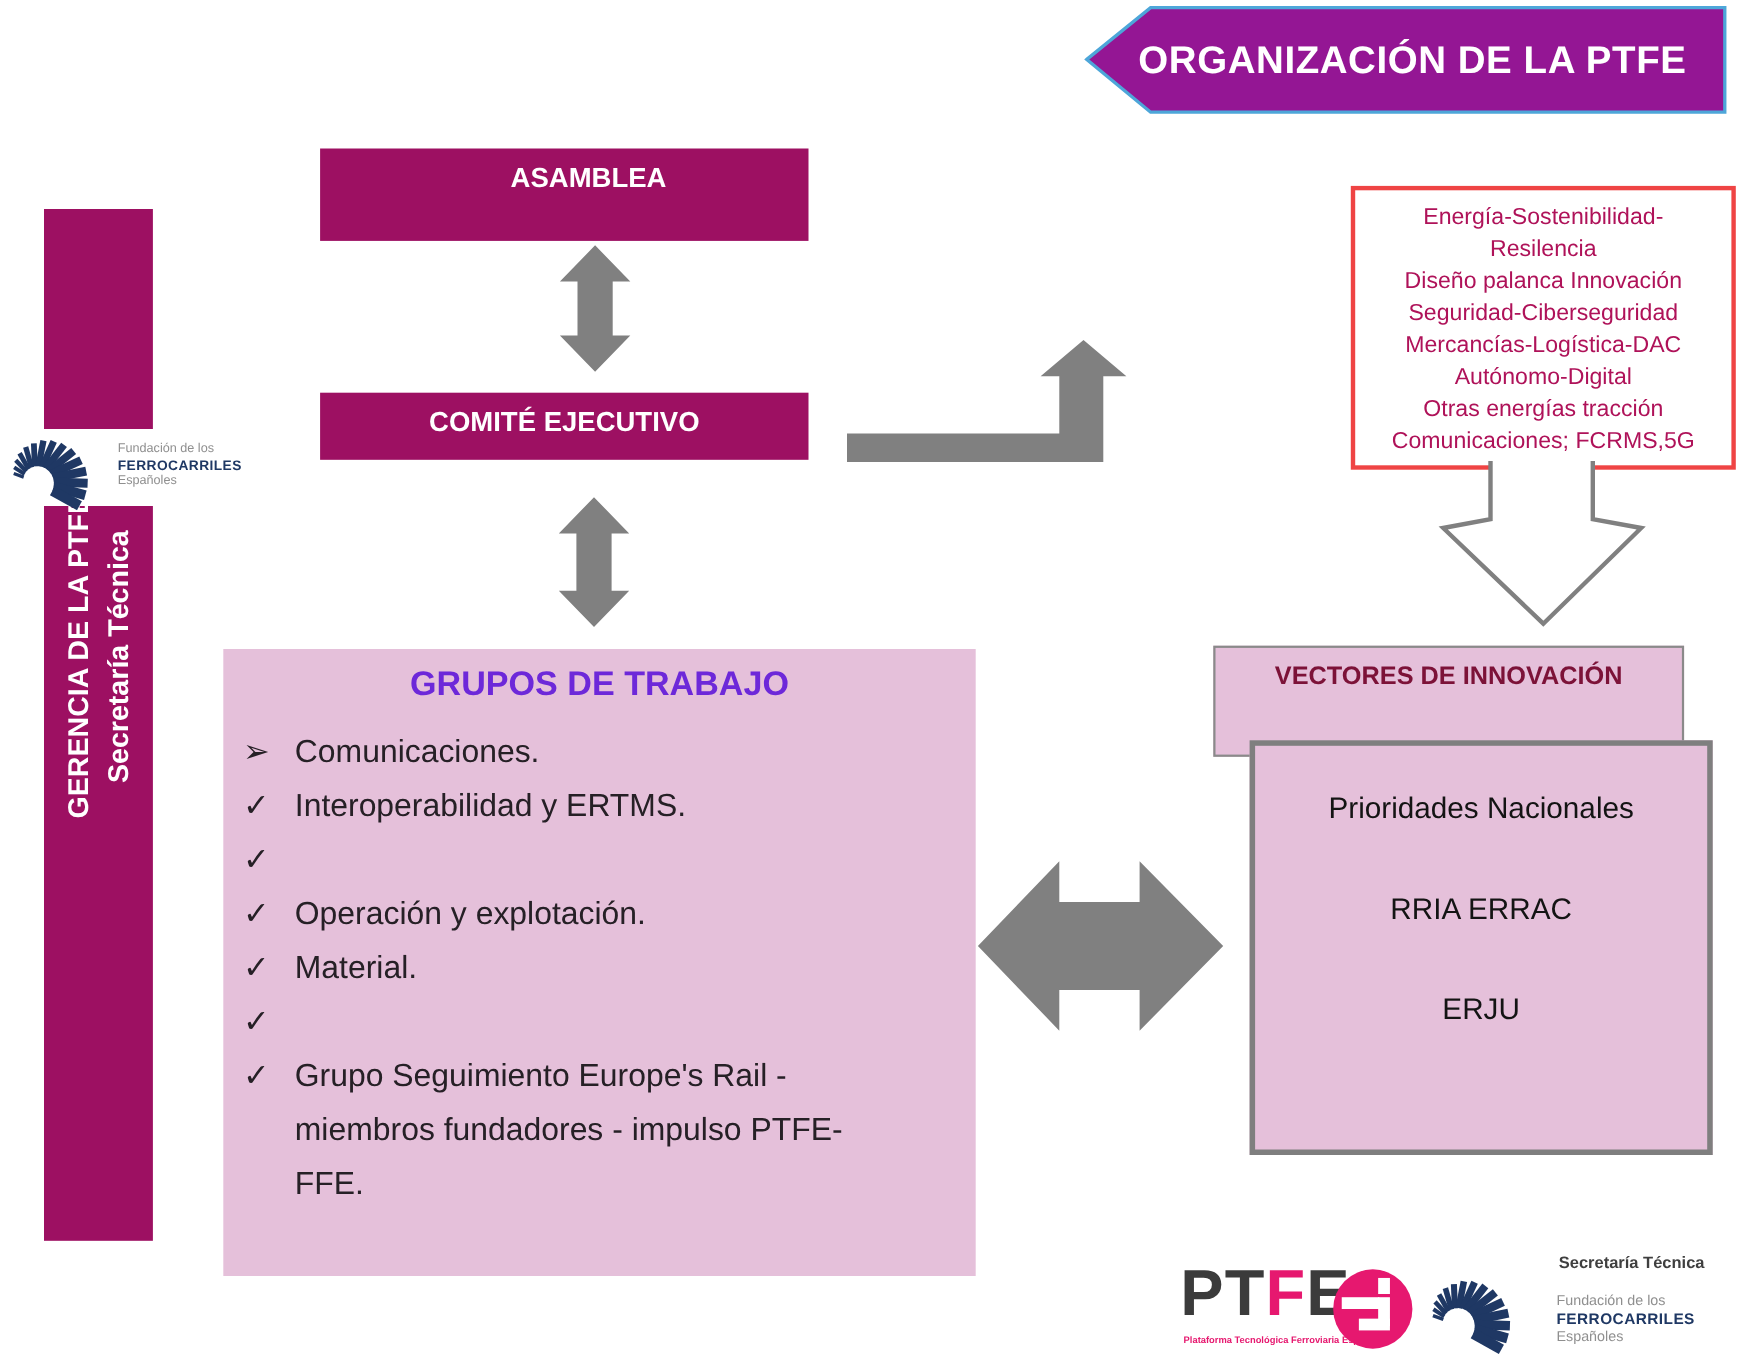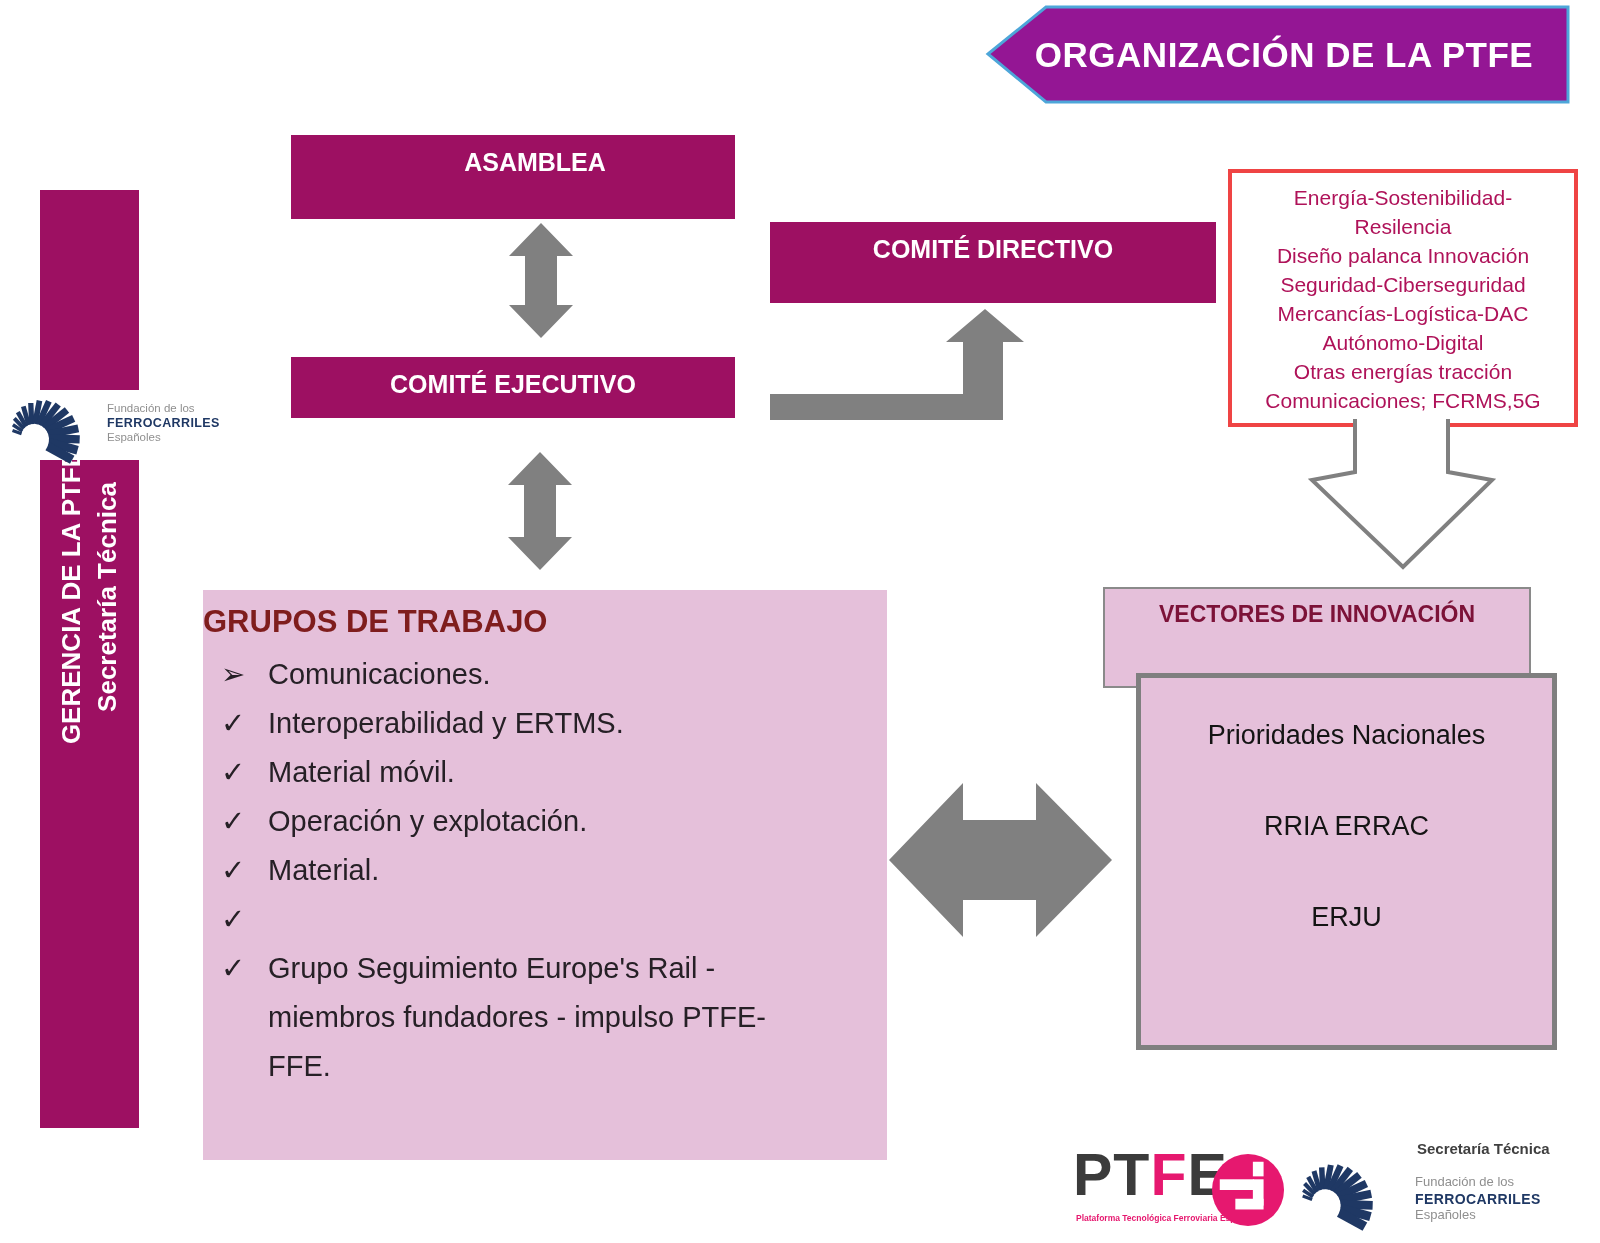--- a/index.html
+++ b/index.html
@@ -61,22 +61,22 @@
     text-align:center;color:#141414;font-size:27px;margin-left:24px;
   }
   .prioridades .pline{margin-top:60px;}
   .prioridades .pline:first-child{margin-top:42px;}
 
   .grupos{
     position:absolute;left:203px;top:590px;width:684px;height:570px;
     background:#E5C0DA;box-sizing:border-box;padding-top:14px;
   }
   .grupos-title{
-    text-align:left;color:#7f1d1d;font-weight:bold;font-size:31px;
-    margin-bottom:10px;
+    text-align:center;color:#6d28d9;font-weight:bold;font-size:31px;
+    margin-bottom:20px;
   }
   .glist{margin-left:18px;}
   .gitem{display:flex;color:#262026;font-size:29px;line-height:49px;}
   .gbullet{width:47px;flex:none;text-align:left;}
   .gtext{width:540px;}
 
   
   .ptfe-word{position:absolute;left:1073px;top:1146px;font-size:59px;font-weight:bold;line-height:59px;letter-spacing:1px;}
   .ptfe-dark{color:#3B3B3B;}
   .ptfe-pink{color:#E6186F;}
@@ -129,21 +129,20 @@
     <use href="#fan"></use>
   </svg>
   <div class="logo-top-text">
     <div class="ffe-name1">Fundación de los</div>
     <div class="ffe-name2">FERROCARRILES</div>
     <div class="ffe-name3">Españoles</div>
   </div>
 
   <div class="mbox" style="left:291px;top:135px;width:444px;height:84px;padding-left:44px;"><span>ASAMBLEA</span></div>
 
-  <div class="mbox" style="left:770px;top:222px;width:446px;height:81px;"><span>COMITÉ DIRECTIVO</span></div>
 
   <div class="mbox" style="left:291px;top:357px;width:444px;height:61px;"><span>COMITÉ EJECUTIVO</span></div>
 
   <div class="topics">
     <div>Energía-Sostenibilidad-</div>
     <div>Resilencia</div>
     <div>Diseño palanca Innovación</div>
     <div>Seguridad-Ciberseguridad</div>
     <div>Mercancías-Logística-DAC</div>
     <div>Autónomo-Digital</div>
@@ -165,21 +164,20 @@
       <div class="gitem">
         <span class="gbullet">➢</span>
         <span class="gtext">Comunicaciones.</span>
       </div>
       <div class="gitem">
         <span class="gbullet">✓</span>
         <span class="gtext">Interoperabilidad y ERTMS.</span>
       </div>
       <div class="gitem">
         <span class="gbullet">✓</span>
-        <span class="gtext">Material móvil.</span>
       </div>
       <div class="gitem">
         <span class="gbullet">✓</span>
         <span class="gtext">Operación y explotación.</span>
       </div>
       <div class="gitem">
         <span class="gbullet">✓</span>
         <span class="gtext">Material.</span>
       </div>
       <div class="gitem">

